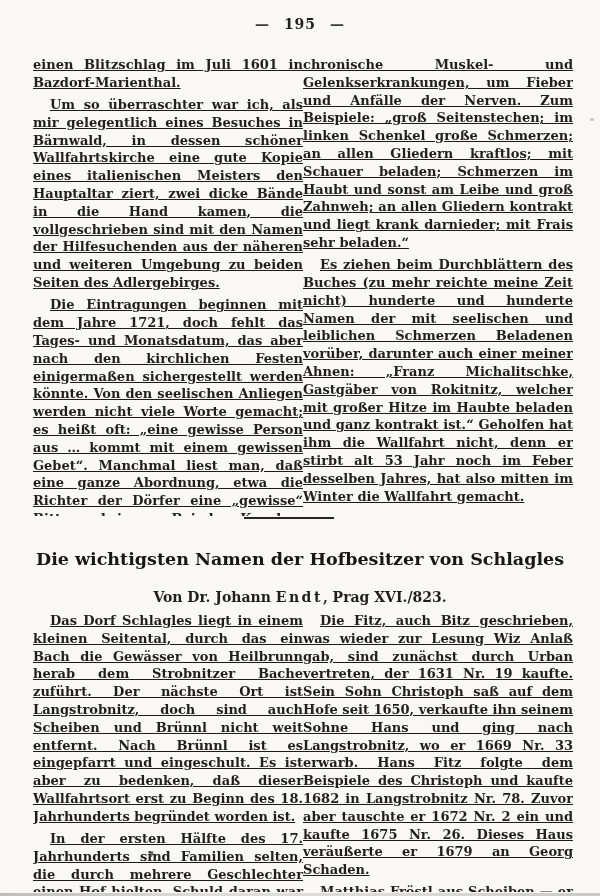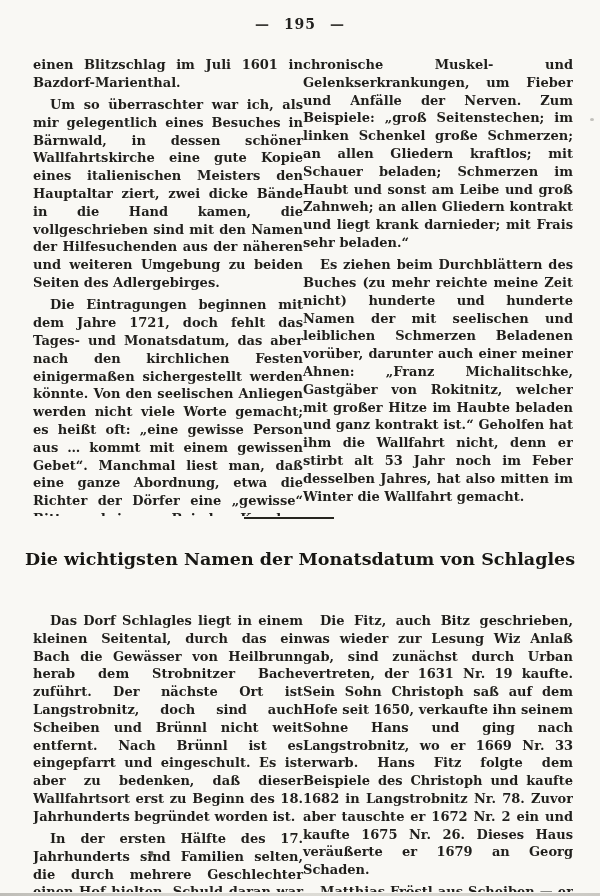--- a/index.html
+++ b/index.html
@@ -15,21 +15,21 @@
     box-sizing:border-box;
   }
   .page-number{
     position:absolute;top:16px;left:0;width:100%;
     text-align:center;font-size:14px;font-weight:bold;
     letter-spacing:1px;color:#23221f;
   }
   .page-number .dash{padding:0 14px;font-weight:bold;color:#3a3935;}
   .cols{
     position:absolute;left:33px;width:540px;
-    display:flex;gap:0;overflow:hidden;
+    display:flex;gap:0;overflow:hidden;text-decoration:underline;
   }
   .cols.upper{top:56px;height:460px;}
   .cols.lower{top:612px;height:280px;}
   .col{
     flex:1 1 0;min-width:0;
     text-align:justify;
     font-size:13px;line-height:17.8px;
     font-weight:bold;
     color:#201f1c;
   }
@@ -79,23 +79,24 @@
     <div class="col">
       <p class="cont">chronische Muskel- und Gelenkserkrankungen, um Fieber und Anfälle der Nerven. Zum Beispiele: „groß Seitenstechen; im linken Schenkel große Schmerzen; an allen Gliedern kraftlos; mit Schauer beladen; Schmerzen im Haubt und sonst am Leibe und groß Zahnweh; an allen Gliedern kontrakt und liegt krank darnieder; mit Frais sehr beladen.“</p>
       <p>Es ziehen beim Durchblättern des Buches (zu mehr reichte meine Zeit nicht) hunderte und hunderte Namen der mit seelischen und leiblichen Schmerzen Beladenen vorüber, darunter auch einer meiner Ahnen: „Franz Michalitschke, Gastgäber von Rokitnitz, welcher mit großer Hitze im Haubte beladen und ganz kontrakt ist.“ Geholfen hat ihm die Wallfahrt nicht, denn er stirbt alt 53 Jahr noch im Feber desselben Jahres, hat also mitten im Winter die Wallfahrt gemacht.</p>
 
     </div>
   </section>
 
   <div class="divider"></div>
 
   <h1 class="headline">
-    <span style="display:block">Die wichtigsten Namen der Monatsdatum von Schlagles</span>
+    <span style="display:block">Die wichtigsten Namen der Hofbesitzer von Schlagles</span>
   </h1>
 
+  <div class="byline"><span>Von Dr. Johann </span><span class="spaced">Endt</span><span>, Prag XVI./823.</span></div>
 
   <section class="cols lower">
     <div class="col">
       <p>Das Dorf Schlagles liegt in einem kleinen Seitental, durch das ein Bach die Gewässer von Heilbrunn herab dem Strobnitzer Bache zuführt. Der nächste Ort ist Langstrobnitz, doch sind auch Scheiben und Brünnl nicht weit entfernt. Nach Brünnl ist es eingepfarrt und eingeschult. Es ist aber zu bedenken, daß dieser Wallfahrtsort erst zu Beginn des 18. Jahrhunderts begründet worden ist.</p>
       <p>In der ersten Hälfte des 17. Jahrhunderts sind Familien selten, die durch mehrere Geschlechter einen Hof hielten. Schuld daran war der lange Krieg.</p>
     </div>
     <div class="col">
       <p>Die Fitz, auch Bitz geschrieben, was wieder zur Lesung Wiz Anlaß gab, sind zunächst durch Urban vertreten, der 1631 Nr. 19 kaufte. Sein Sohn Christoph saß auf dem Hofe seit 1650, verkaufte ihn seinem Sohne Hans und ging nach Langstrobnitz, wo er 1669 Nr. 33 erwarb. Hans Fitz folgte dem Beispiele des Christoph und kaufte 1682 in Langstrobnitz Nr. 78. Zuvor aber tauschte er 1672 Nr. 2 ein und kaufte 1675 Nr. 26. Dieses Haus veräußerte er 1679 an Georg Schaden.</p>
       <p>Matthias Fröstl aus Scheiben — er war ein Sohn des Johann Fröstl</p>
     </div>

